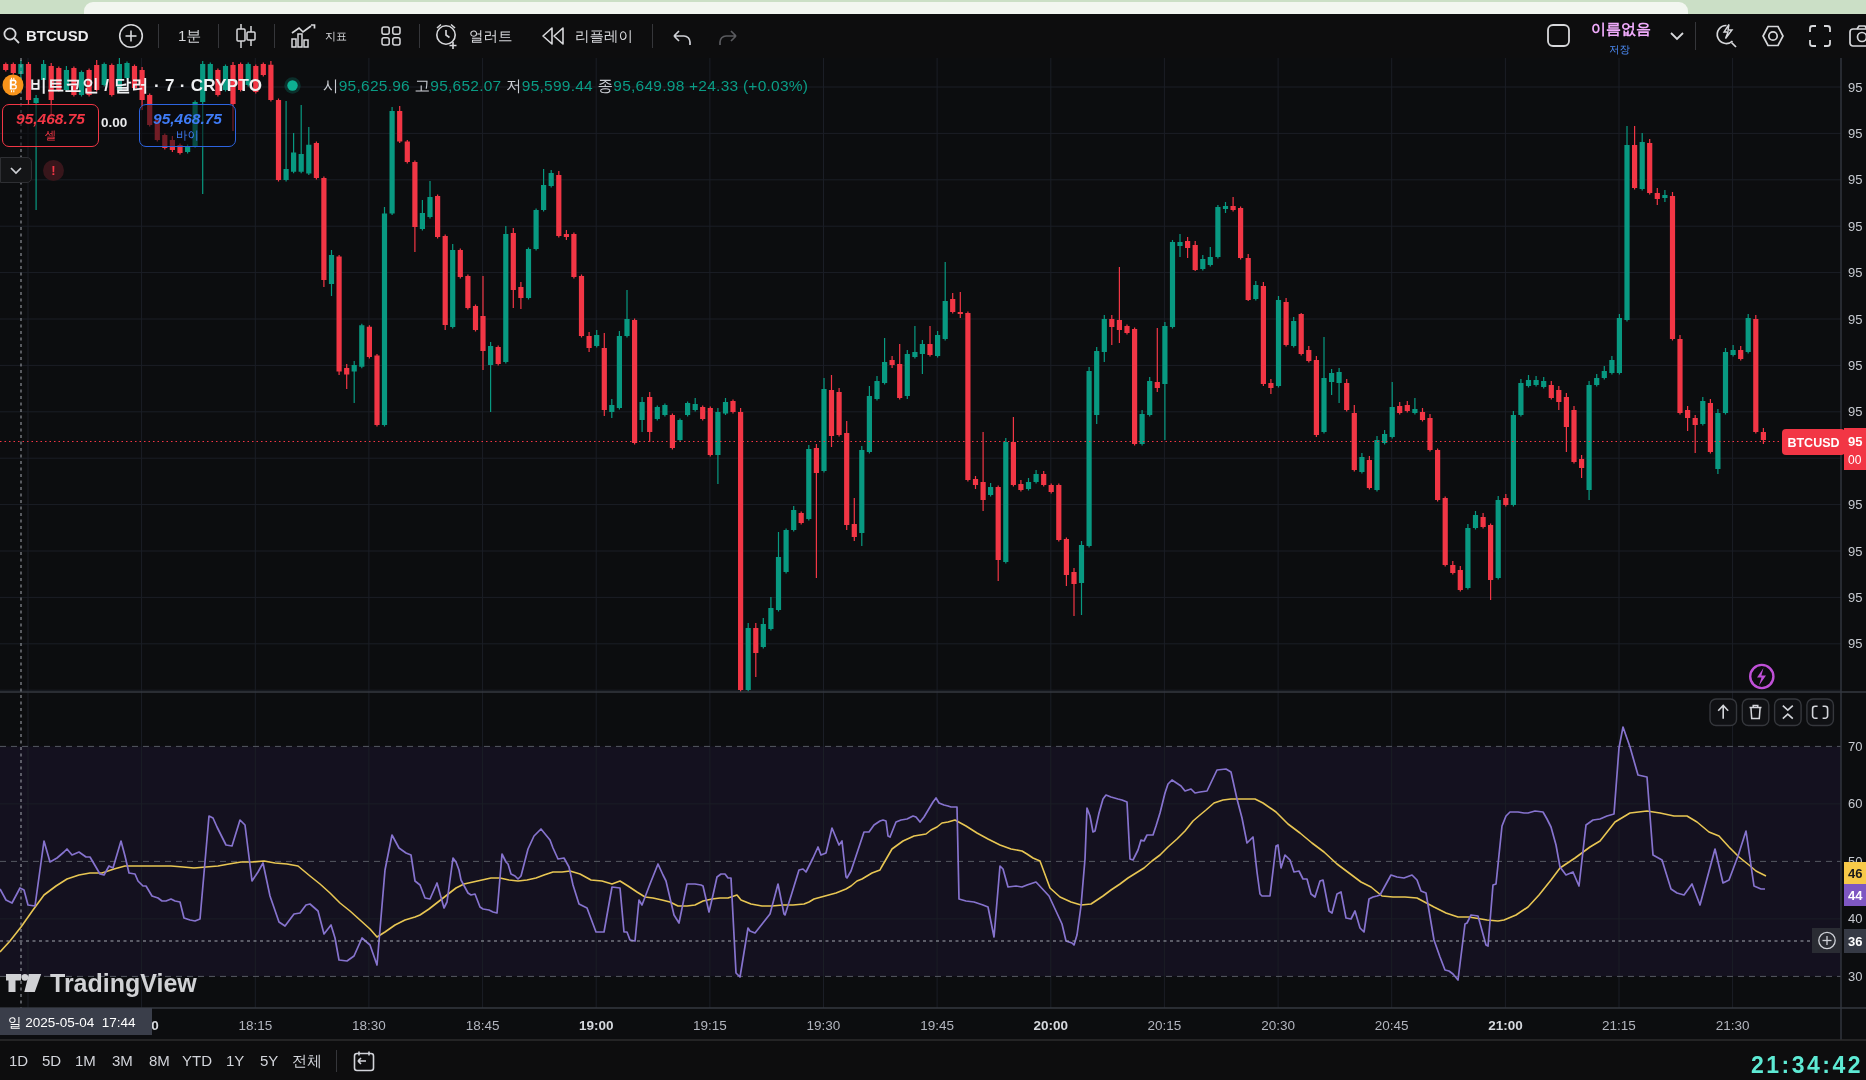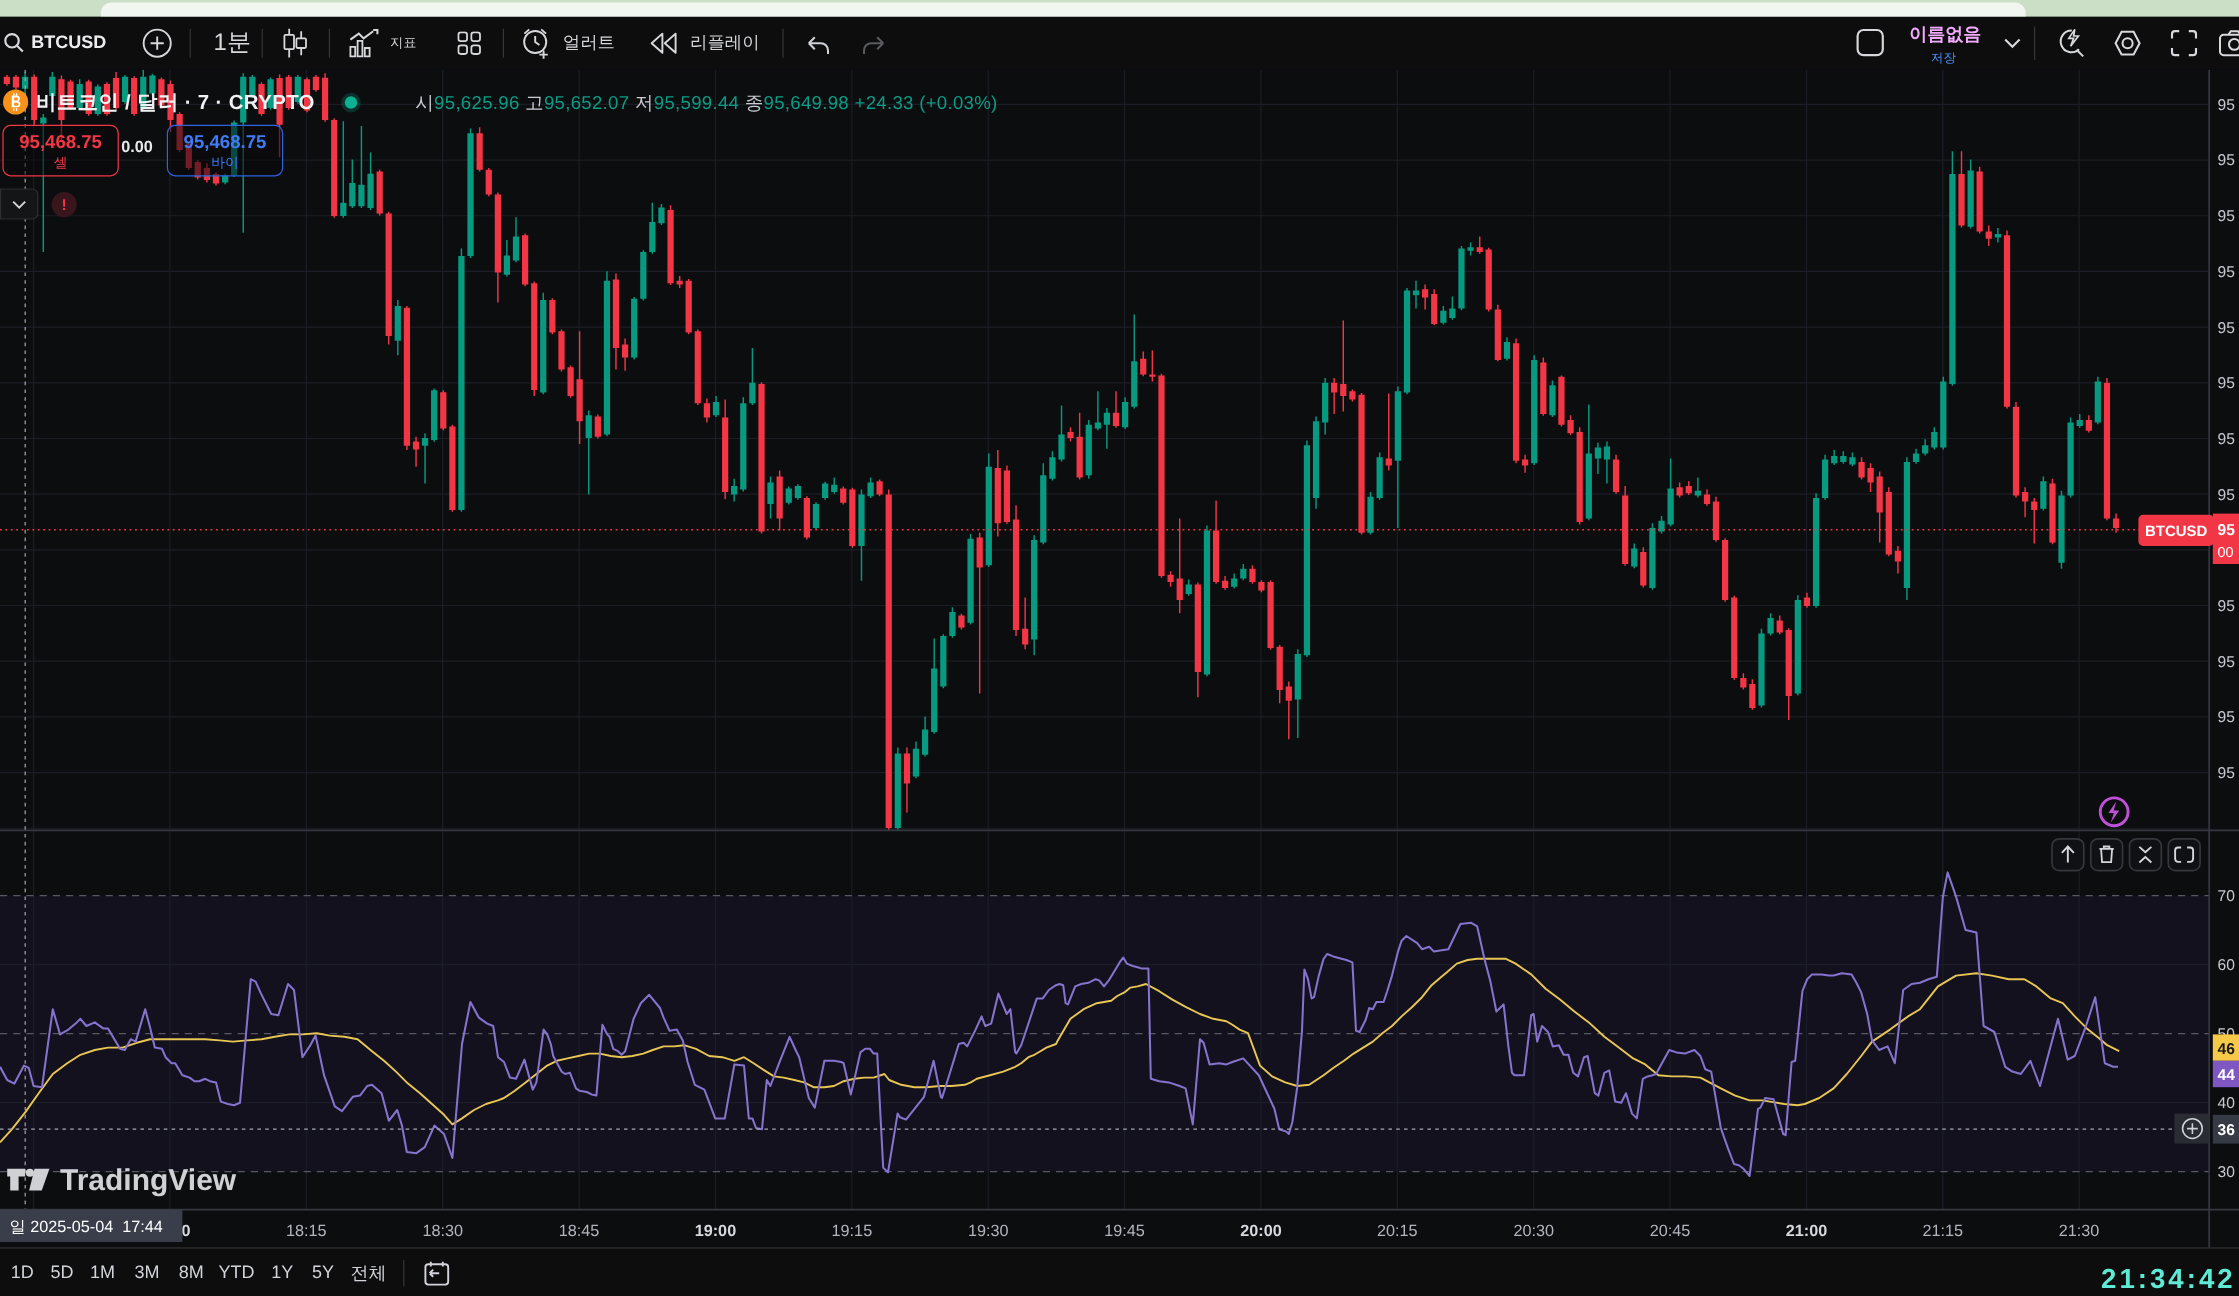--- a/index.html
+++ b/index.html
@@ -4,26 +4,26 @@
 html,body{margin:0;padding:0;width:1866px;height:1080px;overflow:hidden;background:#0c0d0f;
 font-family:"Liberation Sans",sans-serif;}
 .abs{position:absolute;}
 #topstrip{left:0;top:0;width:1866px;height:14px;background:#cbdfc6;}
 #topstrip .tab{position:absolute;left:84px;top:2px;width:1604px;height:12px;background:#f2f6f0;border-radius:9px 9px 0 0;}
 #toolbar{left:0;top:14px;width:1866px;height:44px;background:#0d0d0e;color:#d7d8db;}
 .tsep{position:absolute;top:10px;width:1px;height:24px;background:#35363a;}
 #toolbar svg{position:absolute;}
 .tbtxt{position:absolute;top:0;height:44px;line-height:44px;}
 #legend{left:2px;top:74px;height:22px;color:#f0f1f3;font-size:17px;font-weight:bold;letter-spacing:0.3px;white-space:nowrap;}
-#ohlc{left:323px;top:76px;font-size:15.5px;letter-spacing:0.25px;color:#0a9c85;white-space:nowrap;margin-left:23px;}
+#ohlc{left:323px;top:76px;font-size:15.5px;letter-spacing:0.25px;color:#0a9c85;white-space:nowrap;}
 #ohlc .lb{color:#c9ccd2;}
 #sellbox,#buybox{top:104px;width:95px;height:41px;border-radius:7px;text-align:center;background:rgba(10,10,12,0.55);}
 #sellbox{left:2px;border:1.5px solid #f23645;color:#f23645;}
 #buybox{left:139px;border:1.5px solid #2d64e0;color:#3f7bf6;}
-.bb1{font-size:15.5px;font-weight:bold;margin-top:5px;}
+.bb1{font-size:15.5px;font-weight:bold;margin-top:5px;font-style:italic;}
 .bb2{font-size:11.5px;margin-top:0px;}
 #zerobox{left:101px;top:115px;width:34px;text-align:left;color:#e8e9eb;font-size:13.5px;font-weight:bold;}
 #ddbtn{left:0px;top:157px;width:30px;height:24px;background:#141517;border:1px solid #2e2f33;border-radius:0 5px 5px 0;}
 #alert{left:43px;top:160px;width:21px;height:21px;border-radius:50%;background:#38161b;color:#f23645;
 text-align:center;line-height:21px;font-weight:bold;font-size:13px;}
 #botbar{left:0;top:1041px;width:1866px;height:41px;background:#0d0d0e;color:#d2d4da;font-size:15px;}
 #botbar span{position:absolute;top:11px;}
 #clock{position:absolute;right:3px;top:7px;font-size:23px;color:#5eead4;font-weight:bold;letter-spacing:2.5px;}
 </style></head><body>
 <svg width="1866" height="983" viewBox="0 0 1866 983" xmlns="http://www.w3.org/2000/svg" style="position:absolute;left:0;top:58px;display:block">
@@ -151,21 +151,21 @@
       <circle cx="8" cy="8" r="5.6" stroke="#d7d8db" stroke-width="1.8" fill="none"></circle>
       <line x1="12.2" y1="12.2" x2="17" y2="17" stroke="#d7d8db" stroke-width="1.8"></line>
     </svg>
  <span class="tbtxt" style="left:26px;font-size:15px;font-weight:bold;color:#ececee">BTCUSD</span>
  <svg width="28" height="28" style="left:117px;top:8px" viewBox="0 0 28 28">
       <circle cx="14" cy="14" r="11.3" stroke="#d7d8db" stroke-width="1.6" fill="none"></circle>
       <line x1="8.5" y1="14" x2="19.5" y2="14" stroke="#d7d8db" stroke-width="1.6"></line>
       <line x1="14" y1="8.5" x2="14" y2="19.5" stroke="#d7d8db" stroke-width="1.6"></line>
     </svg>
  <div class="tsep" style="left:158px"></div>
- <span class="tbtxt" style="left:178px;font-size:20px">1분</span>
+ <span class="tbtxt" style="left:178px;font-size:15px">1분</span>
  <div class="tsep" style="left:218px"></div>
  <svg width="24" height="26" style="left:234px;top:9px" viewBox="0 0 24 26">
   <line x1="7" y1="1" x2="7" y2="25" stroke="#d7d8db" stroke-width="1.5"></line>
       <rect x="3" y="6" width="8" height="12" rx="1" fill="#0d0d0e" stroke="#d7d8db" stroke-width="1.5"></rect>
   <line x1="17" y1="3" x2="17" y2="23" stroke="#d7d8db" stroke-width="1.5"></line>
       <rect x="13" y="9" width="8" height="8" rx="1" fill="#0d0d0e" stroke="#d7d8db" stroke-width="1.5"></rect>
     </svg>
  <div class="tsep" style="left:274px"></div>
  <svg width="26" height="26" style="left:290px;top:9px" viewBox="0 0 26 26">
   <path d="M2,24 v-8 h4 v8 z M8,24 v-13 h4 v13 z M14,24 v-7 h4 v7 z" fill="none" stroke="#d7d8db" stroke-width="1.5"></path>

